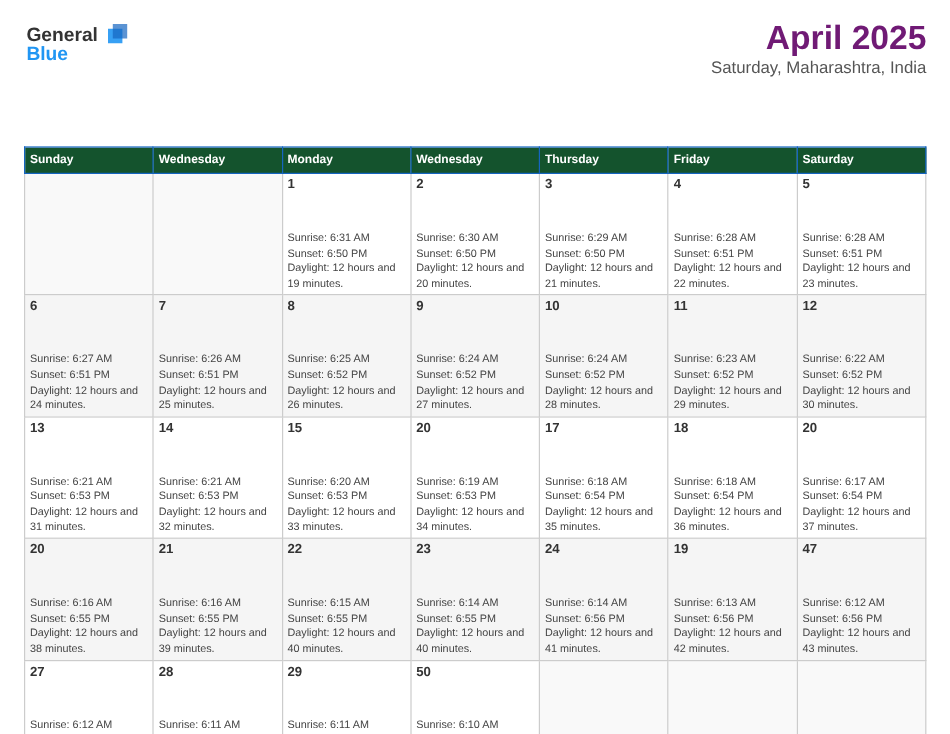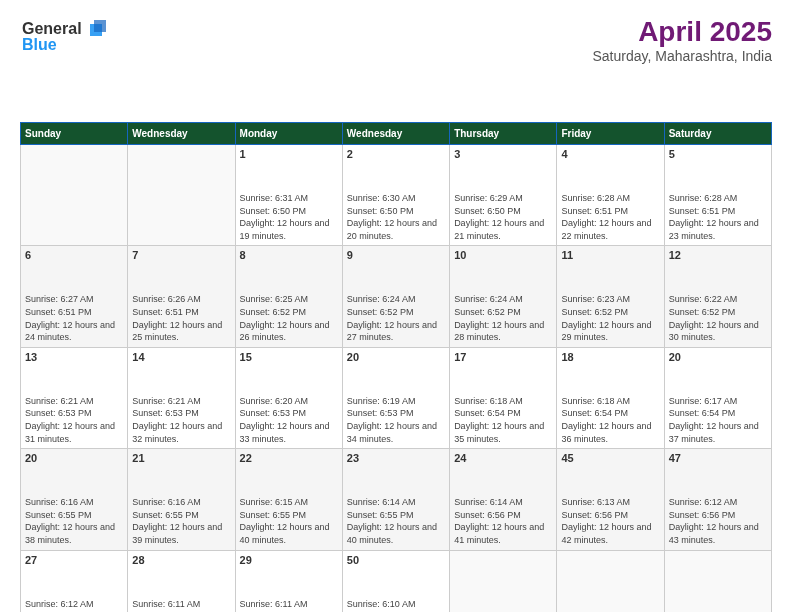--- a/index.html
+++ b/index.html
@@ -223,21 +223,21 @@
           </td>
           <td>
             <span class="day-num">23</span>
             <div class="day-info">Sunrise: 6:14 AM<br>Sunset: 6:55 PM<br>Daylight: 12 hours and 40 minutes.</div>
           </td>
           <td>
             <span class="day-num">24</span>
             <div class="day-info">Sunrise: 6:14 AM<br>Sunset: 6:56 PM<br>Daylight: 12 hours and 41 minutes.</div>
           </td>
           <td>
-            <span class="day-num">45</span>
+            <span class="day-num">19</span>
             <div class="day-info">Sunrise: 6:13 AM<br>Sunset: 6:56 PM<br>Daylight: 12 hours and 42 minutes.</div>
           </td>
           <td>
             <span class="day-num">47</span>
             <div class="day-info">Sunrise: 6:12 AM<br>Sunset: 6:56 PM<br>Daylight: 12 hours and 43 minutes.</div>
           </td>
         </tr>
         <tr>
           <td>
             <span class="day-num">27</span>

